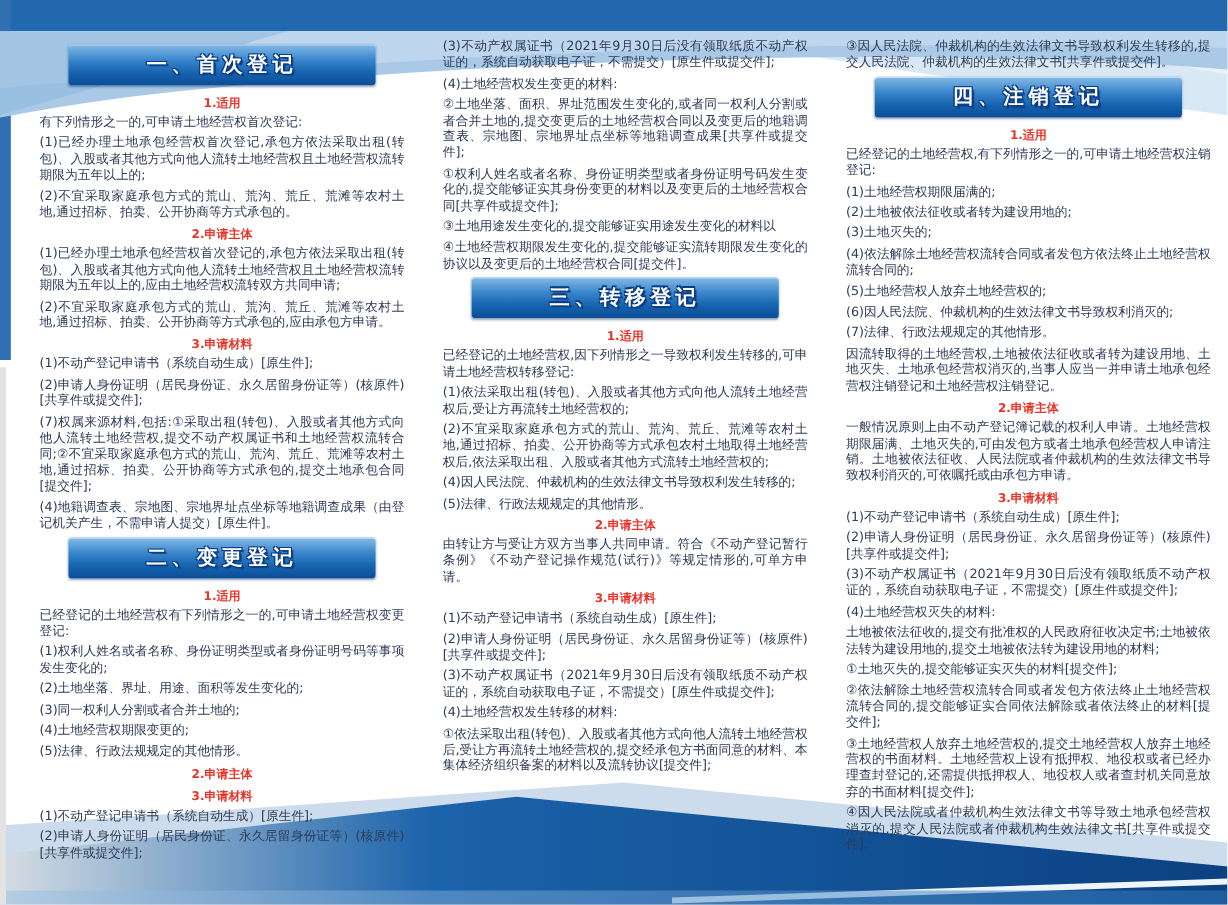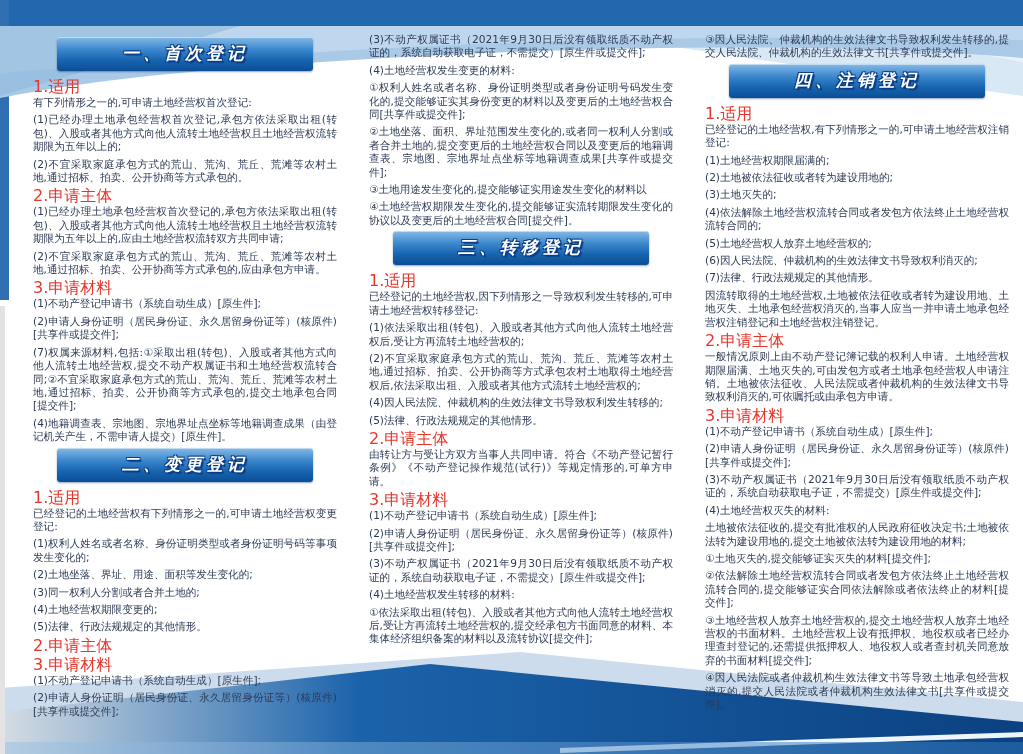--- a/index.html
+++ b/index.html
@@ -19,25 +19,24 @@
   .banner{
     margin:4px 24px 9px 24px;
     padding:5px 0 6px 0;
     text-align:center;
     border-radius:3px;
     background:linear-gradient(180deg,#85bae6 0%,#3a86cc 38%,#1663ae 70%,#0c4d97 100%);
     box-shadow:0 1px 2px rgba(10,50,100,.45), inset 0 1px 0 rgba(255,255,255,.5);
     color:#ffffff;
     font-size:17px;font-weight:bold;letter-spacing:4px;
     text-shadow:-1px -1px 0 #0a3d85,1px -1px 0 #0a3d85,-1px 1px 0 #0a3d85,1px 1px 0 #0a3d85,2px 2px 1px #0a3d85;
-    font-style:italic;
   }
   .heading{
-    color:#e8352a;font-size:16px;font-weight:normal;
-    margin:5px 0 2px 0;line-height:14px;
+    color:#e8352a;font-size:10px;font-weight:bold;
+    margin:5px 0 2px 0;line-height:14px;text-align:center;
   }
   .para{
     color:#2d3a55;font-size:10.6px;font-weight:normal;
     line-height:13.4px;margin:0 0 4px 0;
     text-align:justify;
   }
 </style>
 </head>
 <body>
 
@@ -94,22 +93,22 @@
       <div class="para">(4)土地经营权期限变更的;</div>
       <div class="para">(5)法律、行政法规规定的其他情形。</div>
       <div class="heading">2.申请主体</div>
       <div class="heading">3.申请材料</div>
       <div class="para">(1)不动产登记申请书（系统自动生成）[原生件];</div>
       <div class="para">(2)申请人身份证明（居民身份证、永久居留身份证等）(核原件)[共享件或提交件];</div>
     </div>
   <div class="col">
       <div class="para">(3)不动产权属证书（2021年9月30日后没有领取纸质不动产权证的，系统自动获取电子证，不需提交）[原生件或提交件];</div>
       <div class="para">(4)土地经营权发生变更的材料:</div>
+      <div class="para">②土地坐落、面积、界址范围发生变化的,或者同一权利人分割或者合并土地的,提交变更后的土地经营权合同以及变更后的地籍调查表、宗地图、宗地界址点坐标等地籍调查成果[共享件或提交件];</div>
       <div class="para">①权利人姓名或者名称、身份证明类型或者身份证明号码发生变化的,提交能够证实其身份变更的材料以及变更后的土地经营权合同[共享件或提交件];</div>
-      <div class="para">②土地坐落、面积、界址范围发生变化的,或者同一权利人分割或者合并土地的,提交变更后的土地经营权合同以及变更后的地籍调查表、宗地图、宗地界址点坐标等地籍调查成果[共享件或提交件];</div>
       <div class="para">③土地用途发生变化的,提交能够证实用途发生变化的材料以</div>
       <div class="para">④土地经营权期限发生变化的,提交能够证实流转期限发生变化的协议以及变更后的土地经营权合同[提交件]。</div>
       <div class="banner">三、转移登记</div>
       <div class="heading">1.适用</div>
       <div class="para">已经登记的土地经营权,因下列情形之一导致权利发生转移的,可申请土地经营权转移登记:</div>
       <div class="para">(1)依法采取出租(转包)、入股或者其他方式向他人流转土地经营权后,受让方再流转土地经营权的;</div>
       <div class="para">(2)不宜采取家庭承包方式的荒山、荒沟、荒丘、荒滩等农村土地,通过招标、拍卖、公开协商等方式承包农村土地取得土地经营权后,依法采取出租、入股或者其他方式流转土地经营权的;</div>
       <div class="para">(4)因人民法院、仲裁机构的生效法律文书导致权利发生转移的;</div>
       <div class="para">(5)法律、行政法规规定的其他情形。</div>
       <div class="heading">2.申请主体</div>

